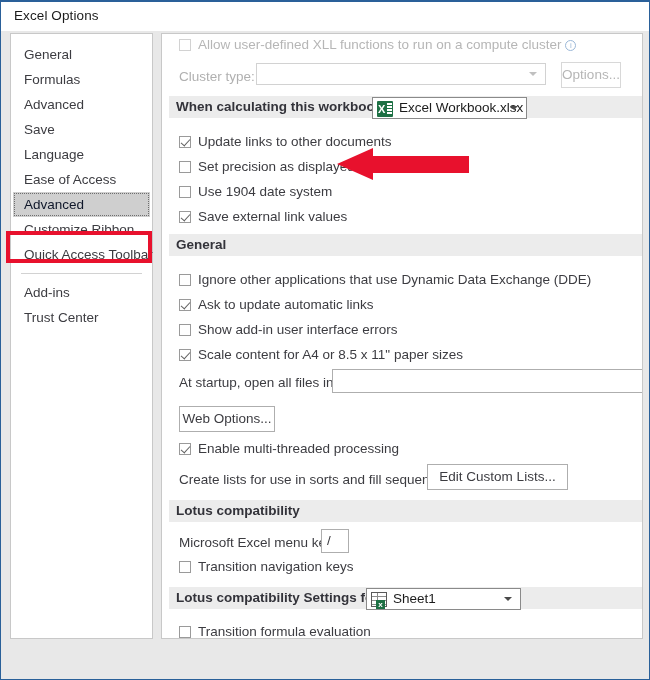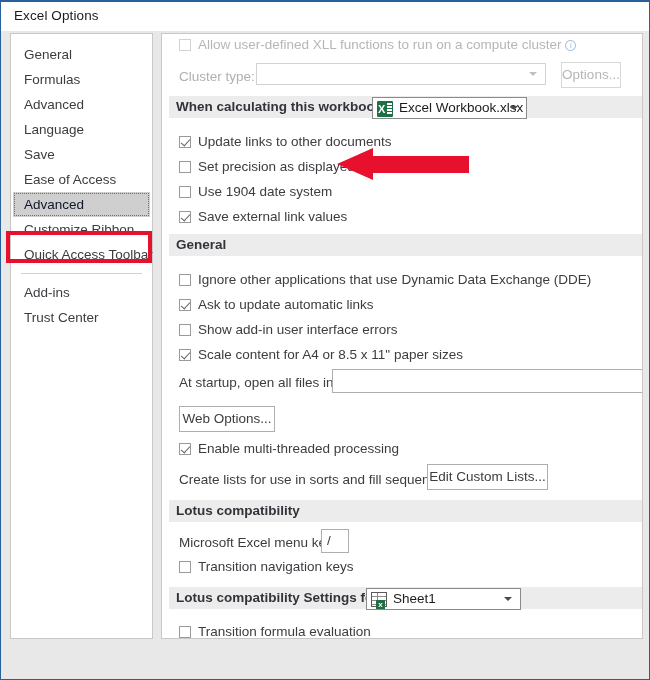--- a/index.html
+++ b/index.html
@@ -294,24 +294,24 @@
     <div class="nav-item">
       <span>General</span>
     </div>
     <div class="nav-item">
       <span>Formulas</span>
     </div>
     <div class="nav-item">
       <span>Advanced</span>
     </div>
     <div class="nav-item">
+      <span>Save</span>
+    </div>
+    <div class="nav-item">
       <span>Language</span>
-    </div>
-    <div class="nav-item">
-      <span>Save</span>
     </div>
     <div class="nav-item">
       <span>Ease of Access</span>
     </div>
     <div class="nav-item selected">
       <span>Advanced</span>
     </div>
     <div class="nav-item">
       <span>Customize Ribbon</span>
     </div>
@@ -381,21 +381,21 @@
       <div class="label" style="left:17px; top:340px;">At startup, open all files in:</div>
       <div class="textbox" style="left:170px; top:335px; width:320px;"><span></span></div>
 
       <div class="btn" style="left:17px; top:372px; width:96px;">Web Options...</div>
 
       <div class="cbline" style="left:17px; top:406px;">
         <span class="cb checked"></span><span>Enable multi-threaded processing</span>
       </div>
 
       <div class="label" style="left:17px; top:437px;">Create lists for use in sorts and fill sequences:</div>
-      <div class="btn" style="left:265px; top:430px; width:121px;">Edit Custom Lists...</div>
+      <div class="btn" style="left:265px; top:430px; width:141px;">Edit Custom Lists...</div>
 
       <div class="section-head" style="top:466px;"><span>Lotus compatibility</span></div>
 
       <div class="label" style="left:17px; top:500px;">Microsoft Excel menu key:</div>
       <div class="textbox" style="left:159px; top:495px; width:28px;"><span>/</span></div>
 
       <div class="cbline" style="left:17px; top:524px;">
         <span class="cb"></span><span>Transition navigation keys</span>
       </div>
 

